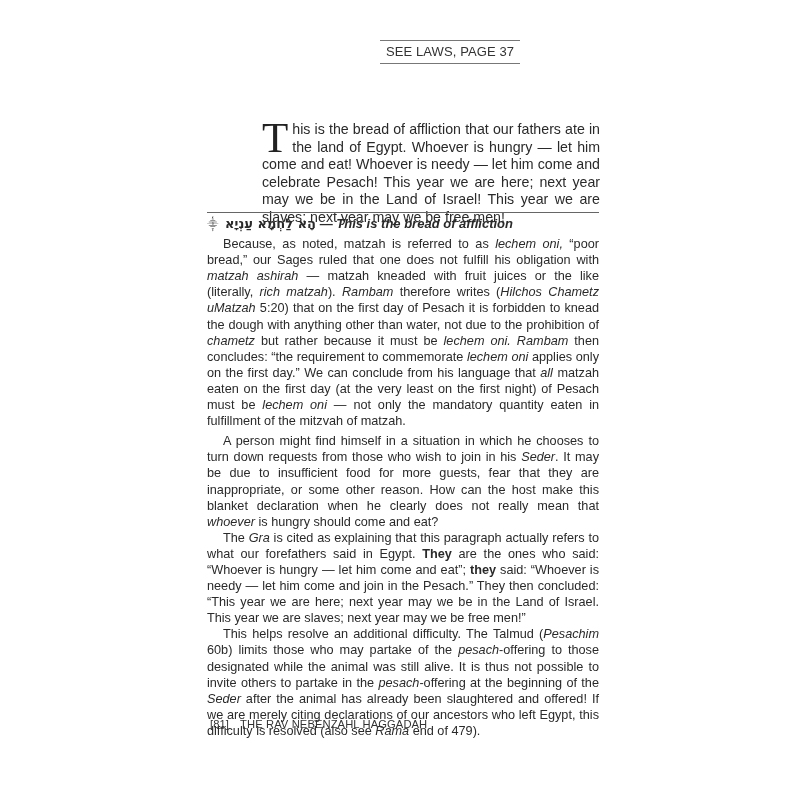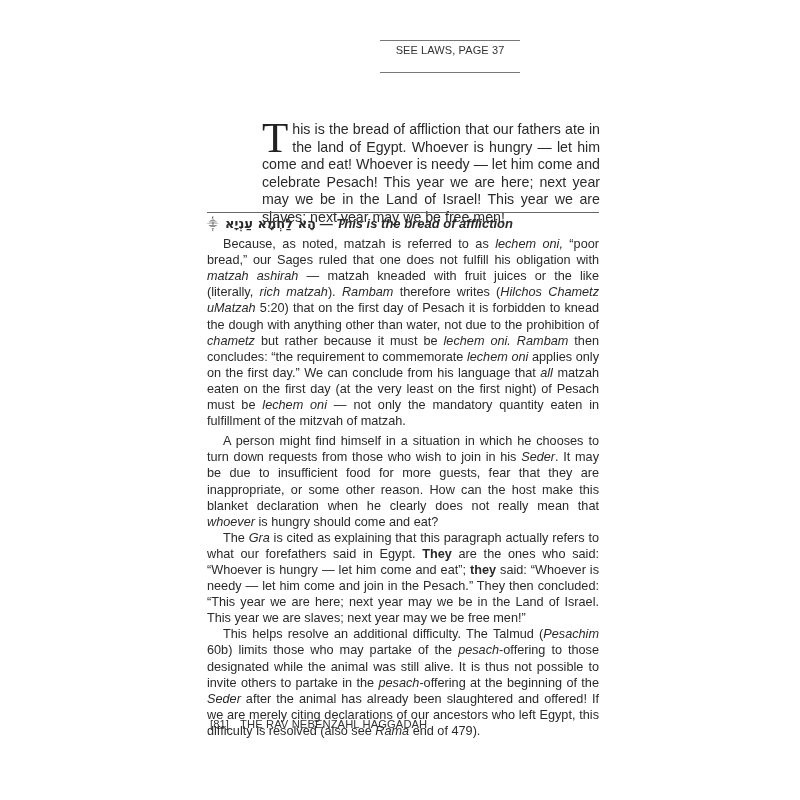--- a/index.html
+++ b/index.html
@@ -1,21 +1,21 @@
 <!DOCTYPE html>
 <html><head>
 <meta charset="utf-8">
 <style>
   html, body { margin: 0; padding: 0; background: #ffffff; }
   body { width: 800px; height: 800px; position: relative; overflow: hidden; color: #2a2a2a; }
   .page { position: absolute; left: 0; top: 0; width: 800px; height: 800px; background: #fff; }
 
   .ref { position: absolute; left: 380px; top: 40px; width: 140px; text-align: center;
-    font-family: "Liberation Sans", sans-serif; font-size: 11px; letter-spacing: 0.1px; color: #333;
-    border-top: 1px solid #777; border-bottom: 1px solid #777; padding: 3px 0 16px 0; }
+    font-family: "Liberation Sans", sans-serif; font-size: 13px; letter-spacing: 0.1px; color: #333;
+    border-top: 1px solid #777; border-bottom: 1px solid #777; padding: 3px 0 4px 0; }
 
   .instruction { position: absolute; left: 258px; top: 64px; width: 354px; text-align: center;
     font-family: "Liberation Sans", sans-serif; font-size: 11.6px; line-height: 16px; color: #333; }
 
   .intro { position: absolute; left: 262px; top: 121px; width: 338px;
     font-family: "Liberation Sans", sans-serif; font-size: 14.2px; line-height: 17.6px; color: #2a2a2a;
     text-align: justify; }
   .dropcap { float: left; font-family: "Liberation Serif", serif; font-size: 43px; line-height: 32px;
     margin: 1px 4px 0 0; color: #222; }
 

